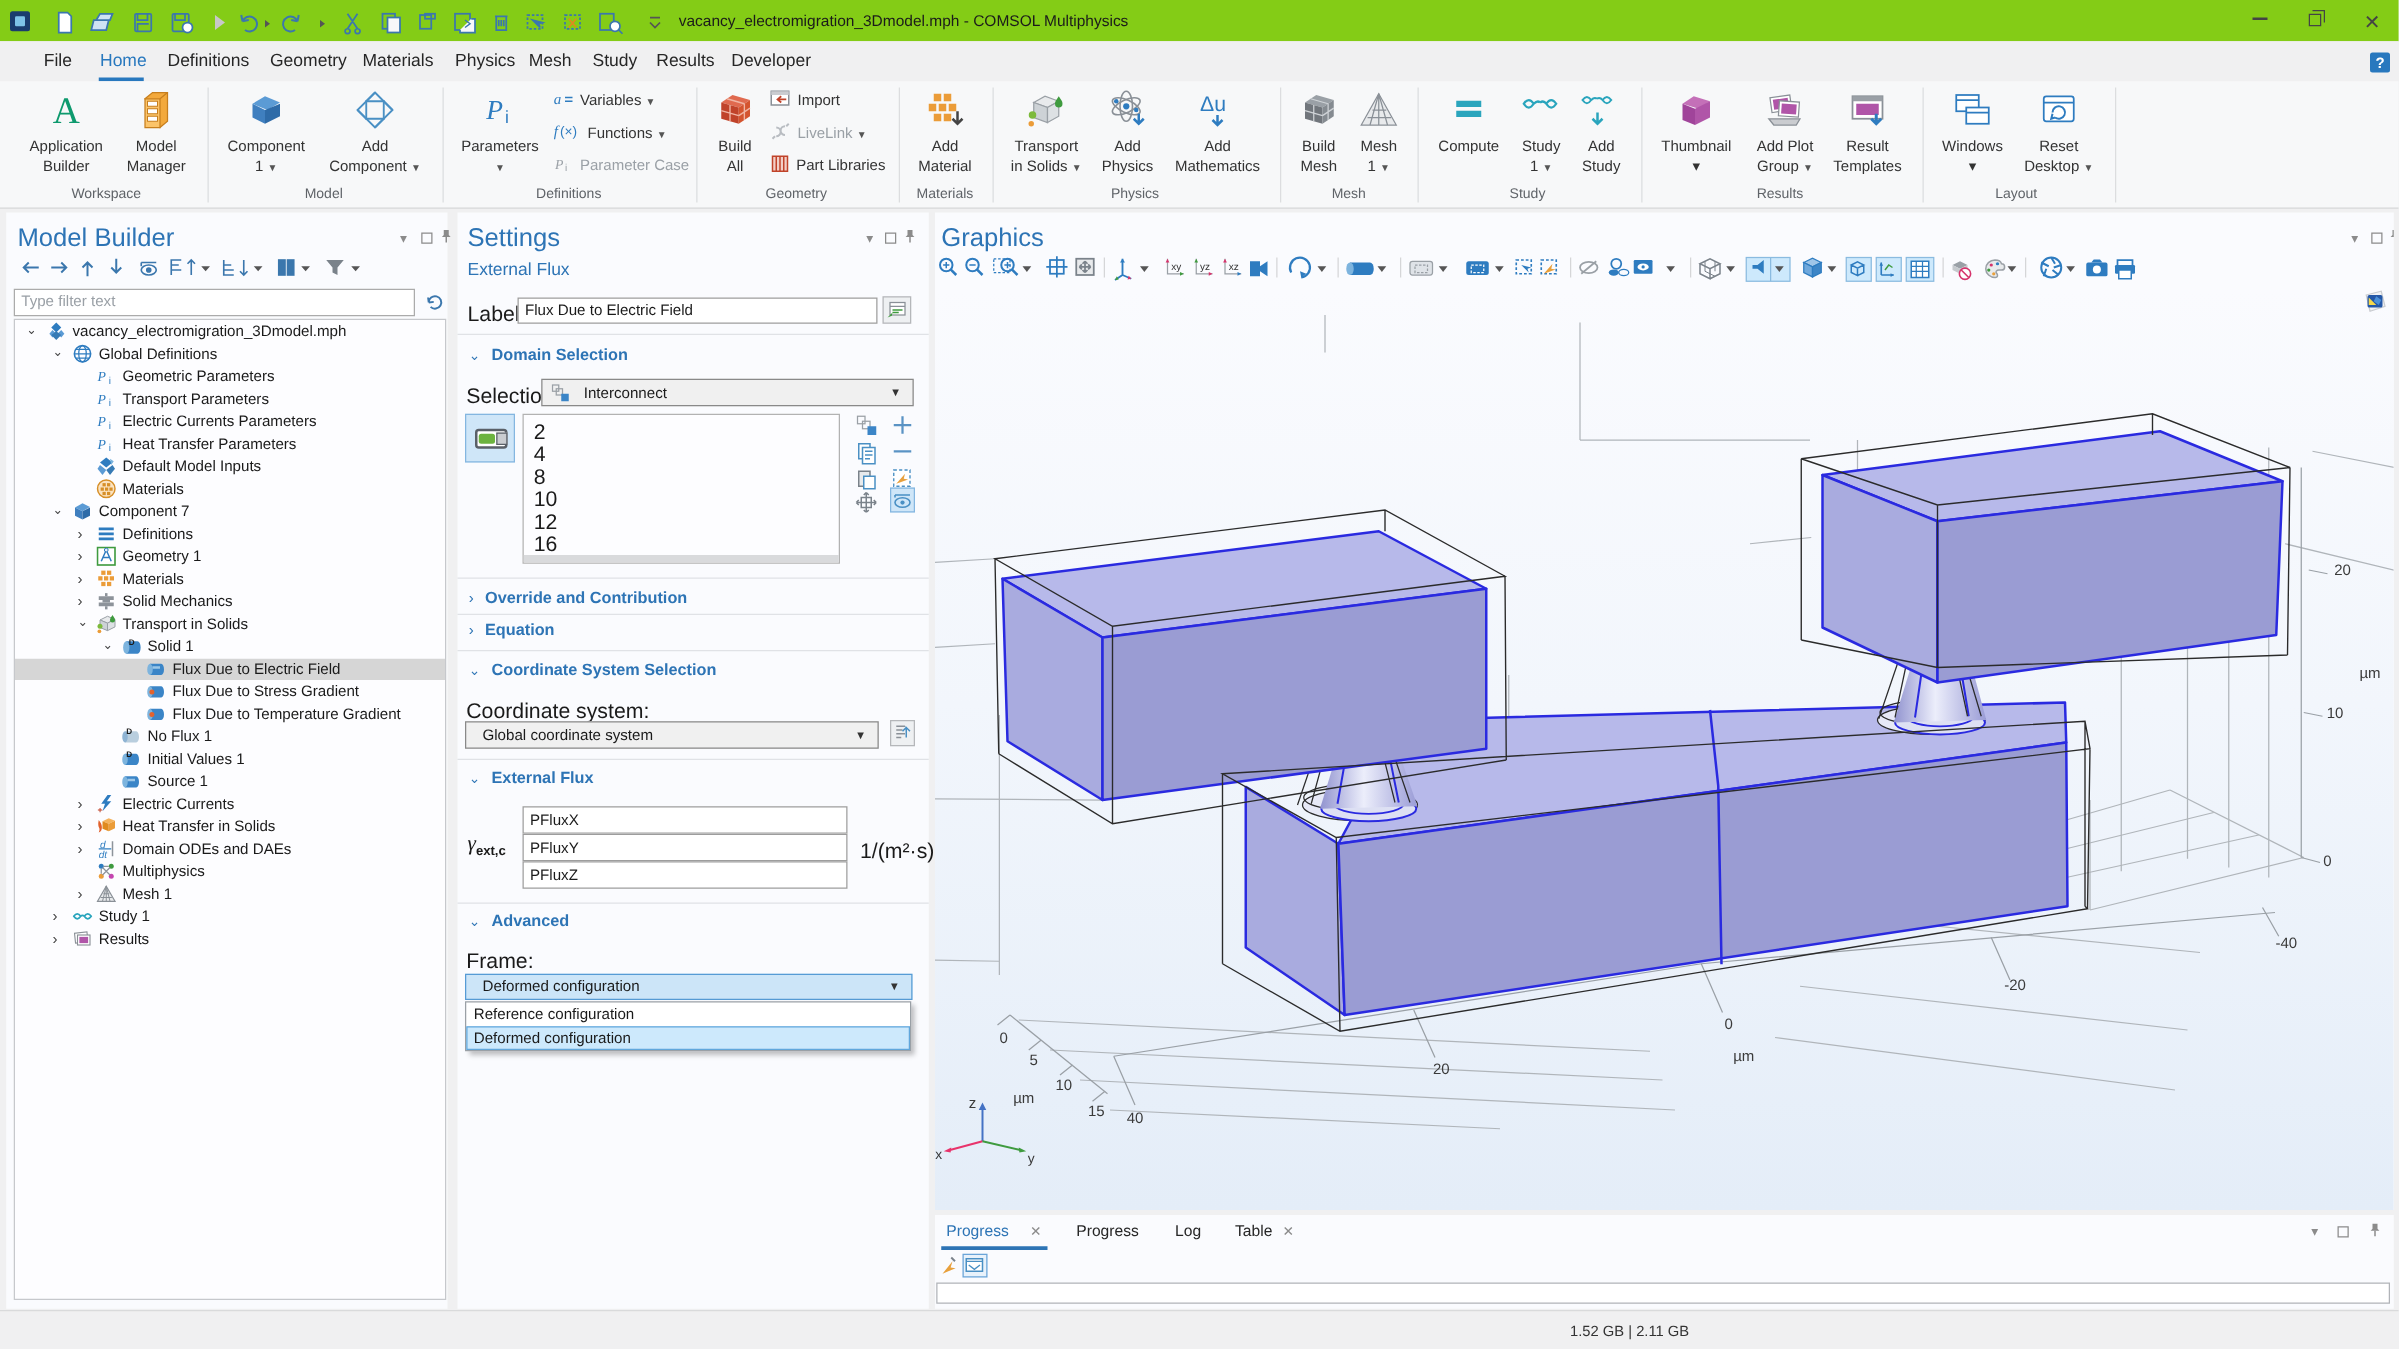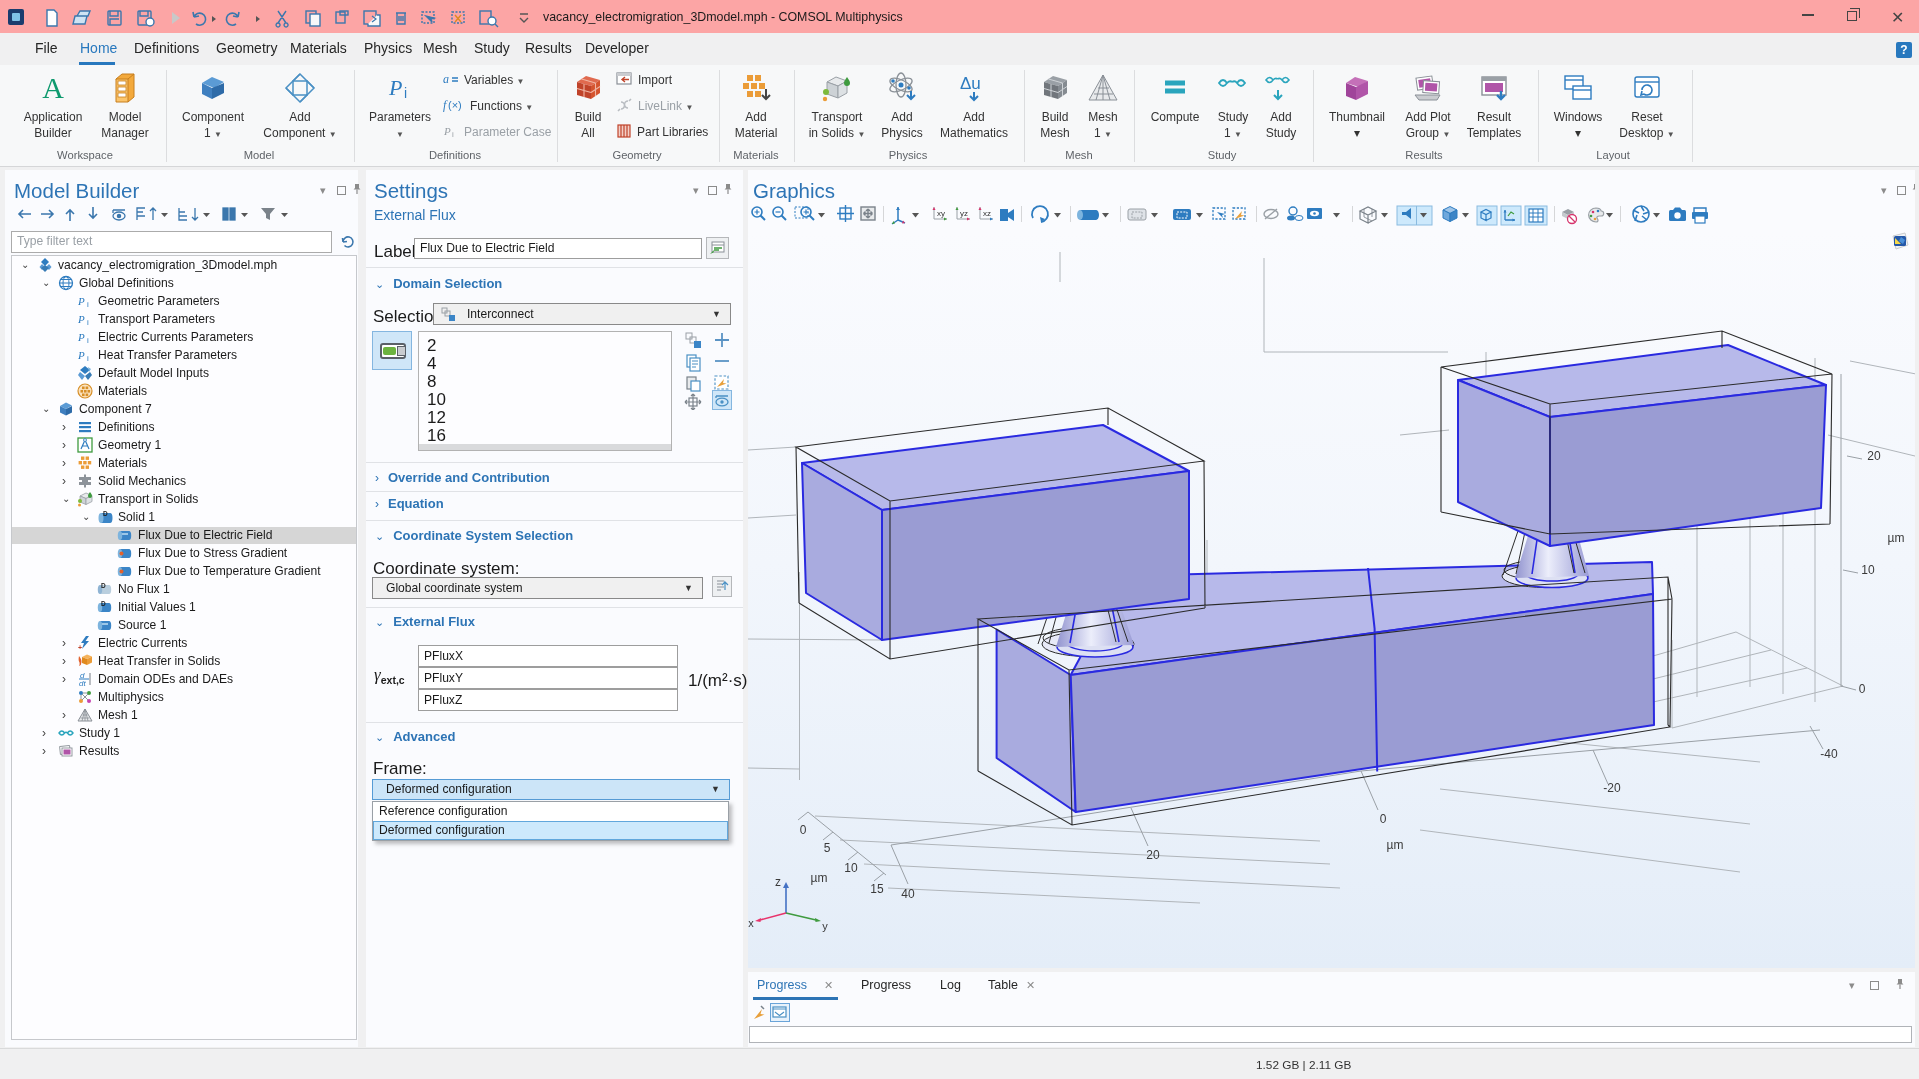--- a/index.html
+++ b/index.html
@@ -1,19 +1,19 @@
 <!DOCTYPE html>
 <html><head>
 <meta charset="utf-8">
 <style>
 *{margin:0;padding:0;box-sizing:border-box}
 html,body{width:1919px;height:1079px;overflow:hidden}
 body{font-family:"Liberation Sans",sans-serif;background:#f0f0f1;position:relative;color:#1a1a1a}
 .abs{position:absolute}
-.tb{position:absolute;left:0;top:0;width:1919px;height:33px;background:#fca5a5}
+.tb{position:absolute;left:0;top:0;width:1919px;height:33px;background:#84cc16}
 .menubar{position:absolute;left:0;top:33px;width:1919px;height:32px;background:#f0f0f1}
 .mi{position:absolute;top:7px;font-size:14px;color:#262626}
 .ribbon{position:absolute;left:0;top:65px;width:1919px;height:102px;background:#f7f8f9;border-bottom:1px solid #d5d6d8}
 .rsep{position:absolute;top:5px;width:1px;height:92px;background:#dcdddf}
 .rgl{position:absolute;top:84px;font-size:11.2px;color:#5f6368;text-align:center}
 .rbb{position:absolute;top:6px;text-align:center;font-size:12px;color:#333;line-height:15.5px}
 .rbb .ric{margin:0 auto 5px auto;width:34px;height:34px;position:relative}
 .rsb{position:absolute;font-size:12px;color:#333;height:22px;line-height:22px;white-space:nowrap}
 .rsb svg{display:inline-block;vertical-align:-3px;margin-right:5px}
 .dnv{font-size:8px;color:#555}

